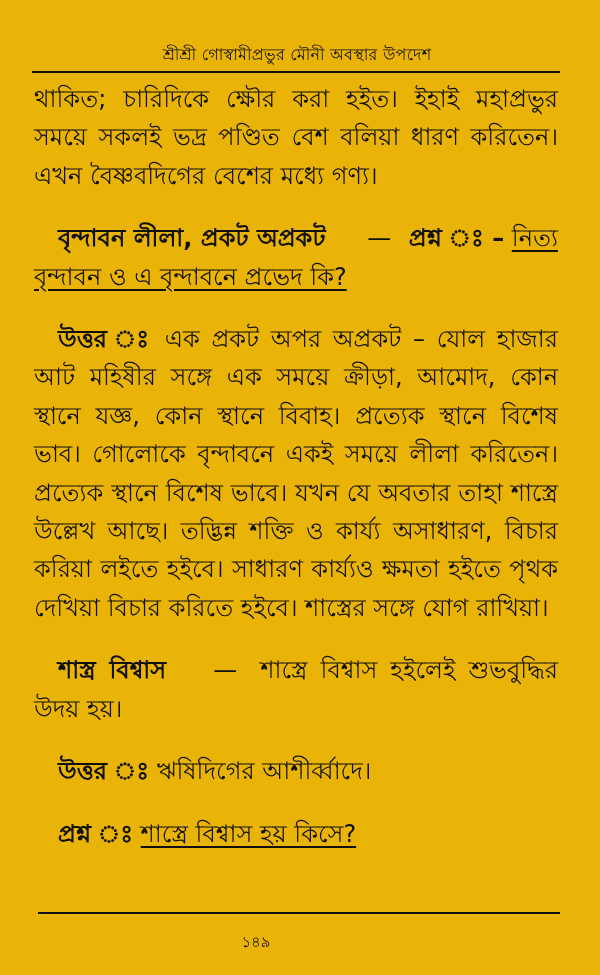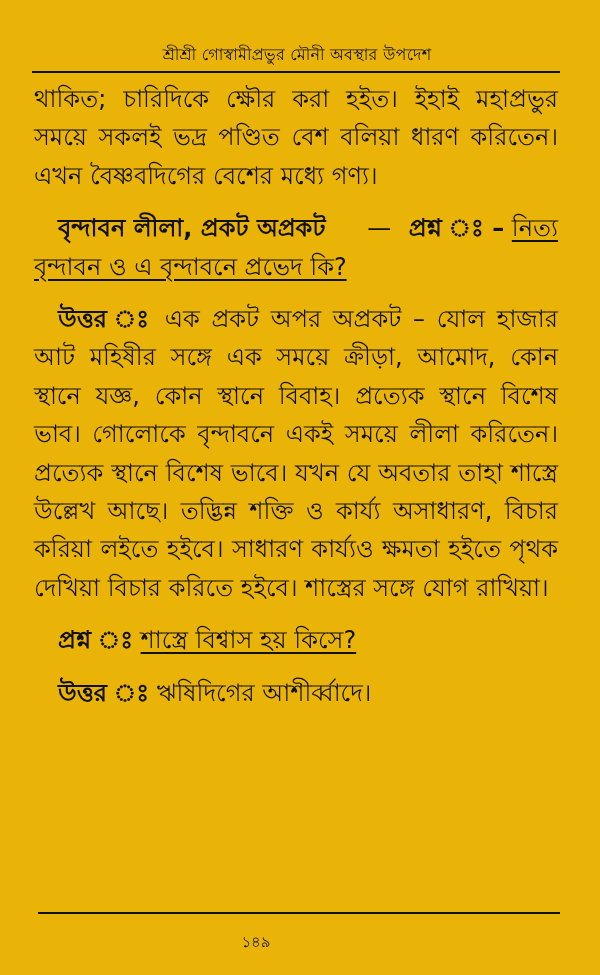--- a/index.html
+++ b/index.html
@@ -44,21 +44,21 @@
       width: 524px;
       top: 80px;
       font-size: 24px;
       line-height: 38.4px;
     }
     .para {
       margin: 0;
       text-align: justify;
     }
     .para.indent { text-indent: 24px; }
-    .para.gap { margin-top: 14px; }
+    .para.gap { margin-top: 24px; }
     .term {
       font-weight: bold;
     }
     .label {
       font-weight: bold;
     }
     .dash {
       display: inline-block;
       padding: 0 10px;
     }
@@ -100,29 +100,34 @@
       <span class="dash">—</span>
       <span class="label">প্রশ্ন ঃ –</span>
       <span class="q">নিত্য বৃন্দাবন ও এ বৃন্দাবনে প্রভেদ কি?</span>
     </p>
 
     <p class="para indent gap">
       <span class="label">উত্তর ঃ</span>
       <span>এক প্রকট অপর অপ্রকট – যোল হাজার আট মহিষীর সঙ্গে এক সময়ে ক্রীড়া, আমোদ, কোন স্থানে যজ্ঞ, কোন স্থানে বিবাহ। প্রত্যেক স্থানে বিশেষ ভাব। গোলোকে বৃন্দাবনে একই সময়ে লীলা করিতেন। প্রত্যেক স্থানে বিশেষ ভাবে। যখন যে অবতার তাহা শাস্ত্রে উল্লেখ আছে। তদ্ভিন্ন শক্তি ও কার্য্য অসাধারণ, বিচার করিয়া লইতে হইবে। সাধারণ কার্য্যও ক্ষমতা হইতে পৃথক দেখিয়া বিচার করিতে হইবে। শাস্ত্রের সঙ্গে যোগ রাখিয়া।</span>
     </p>
 
-
     <p class="para indent gap">
-      <span class="label">প্রশ্ন ঃ</span>
-      <span class="q">শাস্ত্রে বিশ্বাস হয় কিসে?</span>
+      <span class="term">শাস্ত্র বিশ্বাস</span>
+      <span class="dash">—</span>
+      <span>শাস্ত্রে বিশ্বাস হইলেই শুভবুদ্ধির উদয় হয়।</span>
     </p>
 
     <p class="para indent gap">
       <span class="label">উত্তর ঃ</span>
       <span>ঋষিদিগের আশীর্ব্বাদে।</span>
+    </p>
+
+    <p class="para indent gap">
+      <span class="label">প্রশ্ন ঃ</span>
+      <span class="q">শাস্ত্রে বিশ্বাস হয় কিসে?</span>
     </p>
 
 
 
 
   </div>
 
   <div class="foot-rule"></div>
   <div class="folio">১৪৯</div>
 

